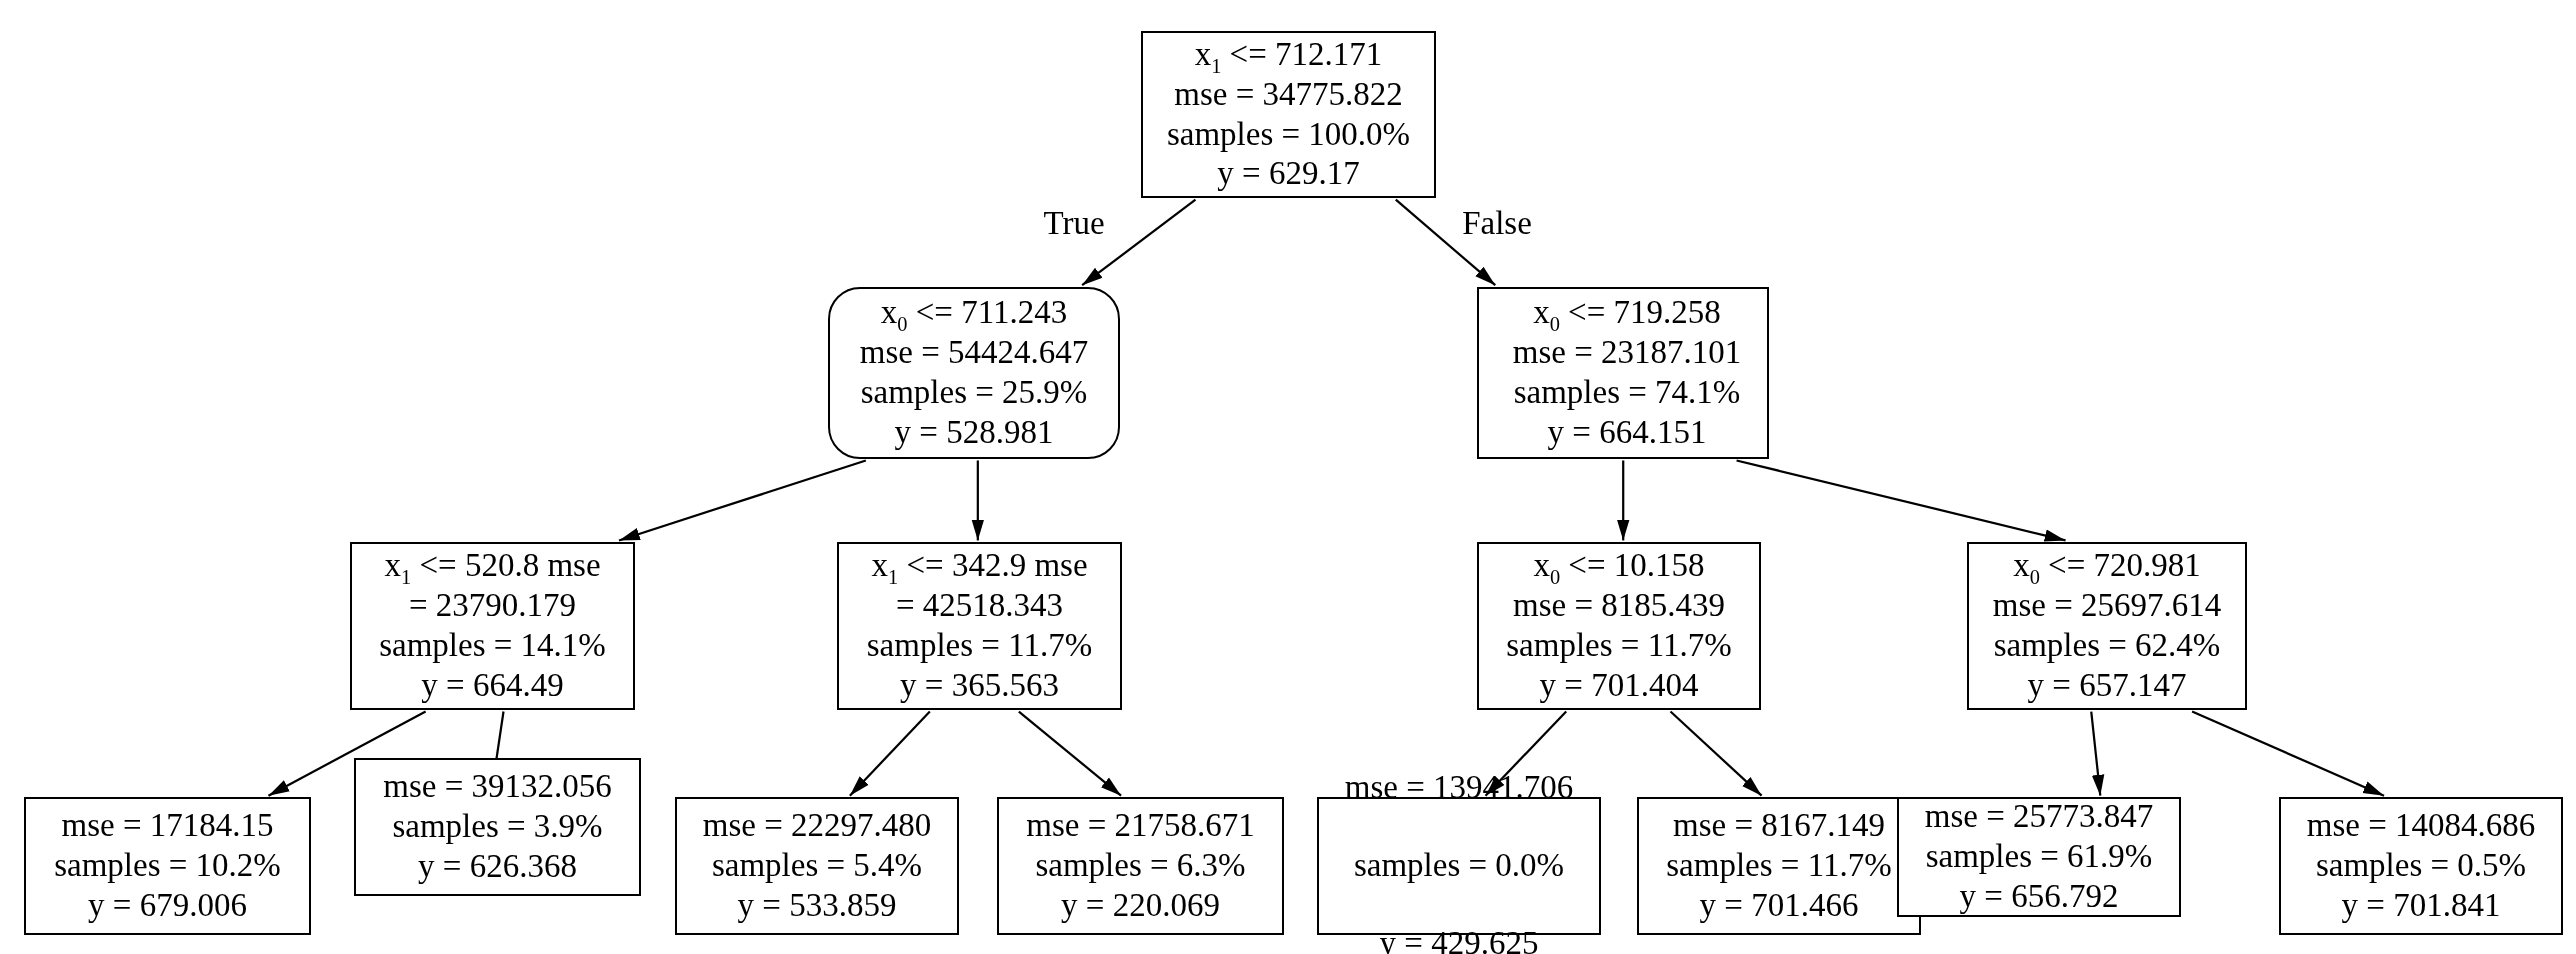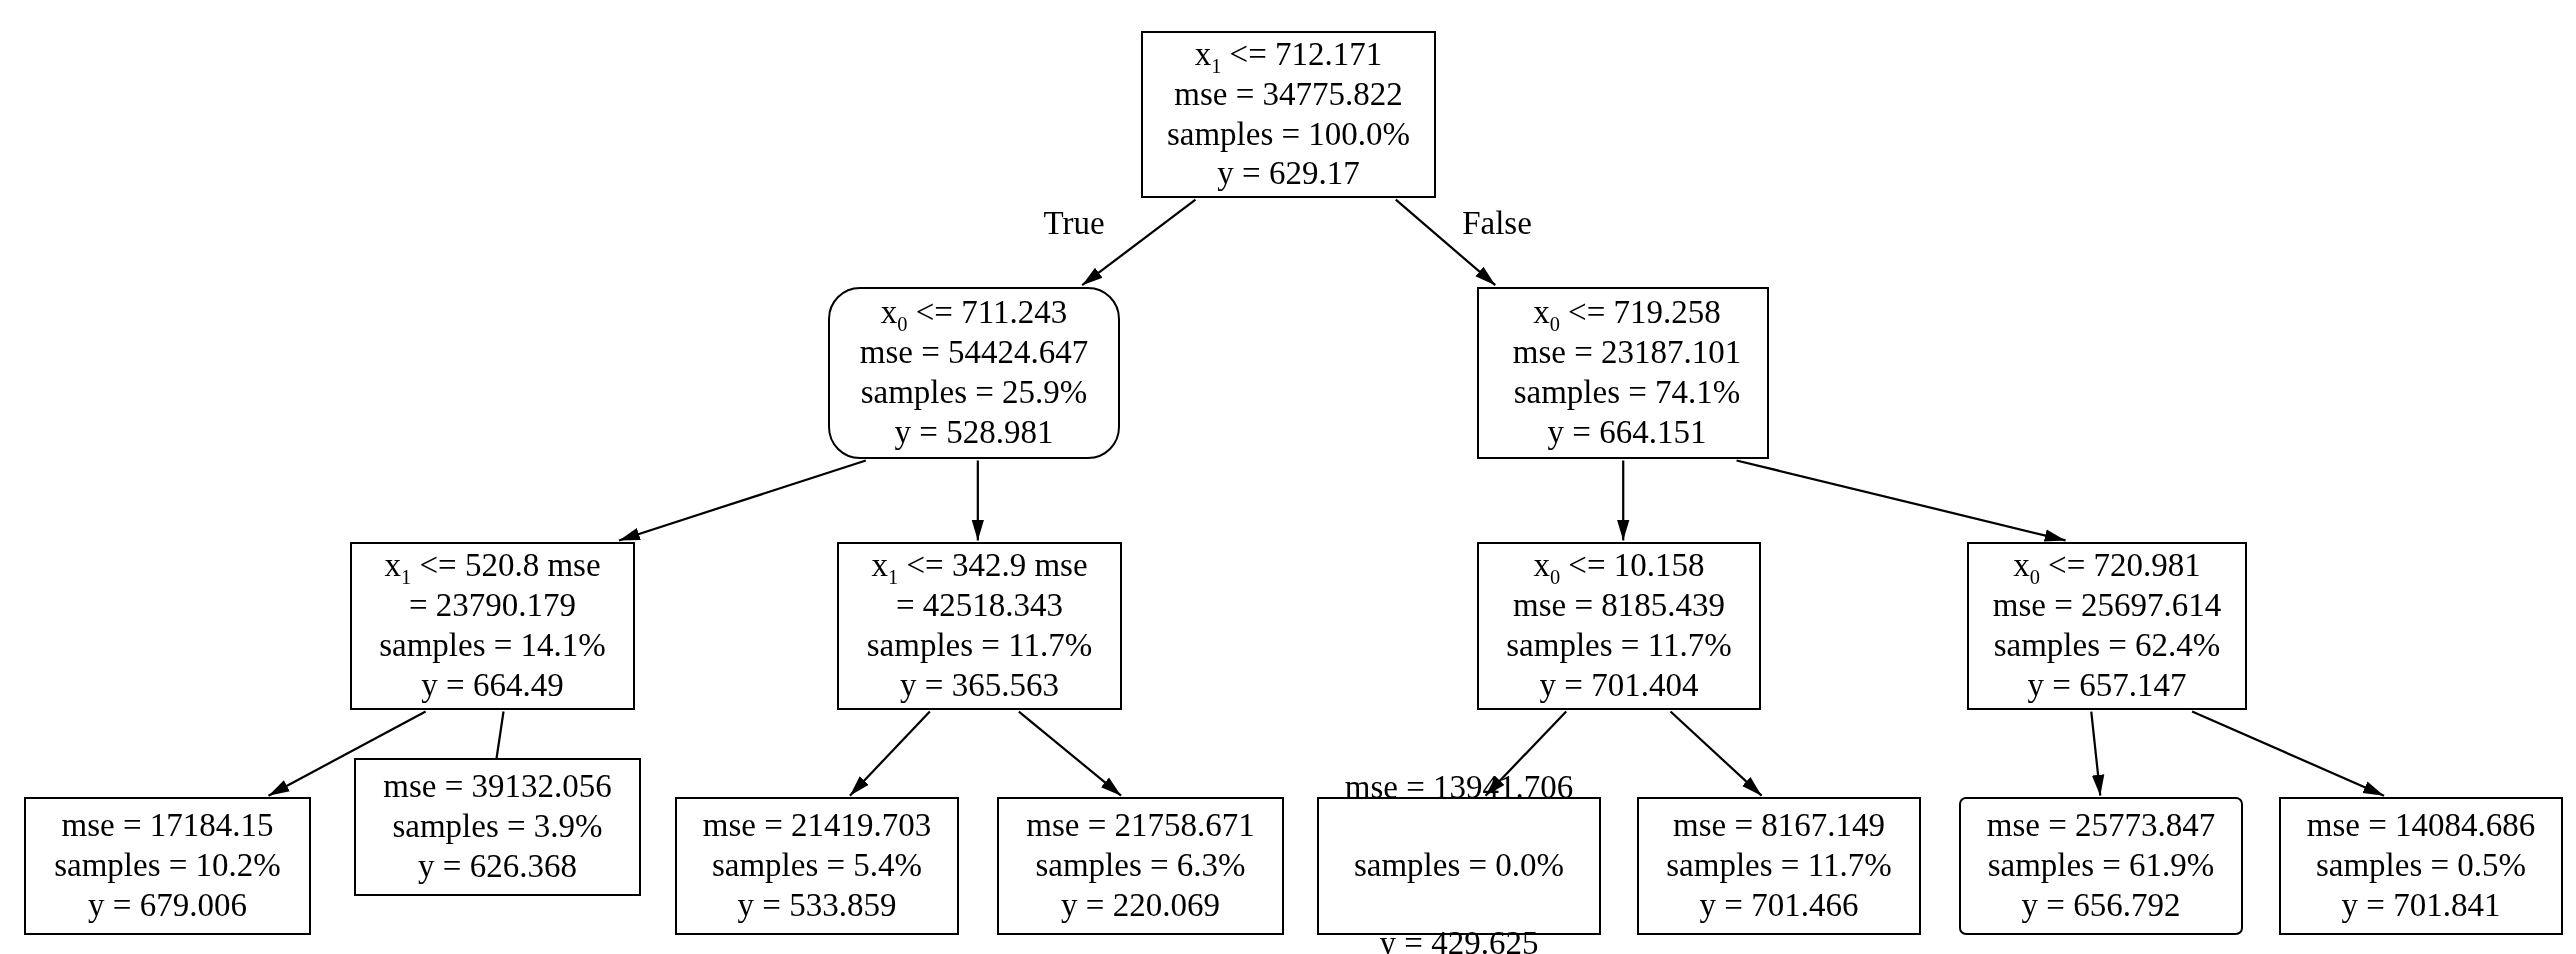--- a/index.html
+++ b/index.html
@@ -98,40 +98,40 @@
       <div>mse = 17184.15</div>
       <div>samples = 10.2%</div>
       <div>y = 679.006</div>
     </div>
     <div class="node" style="left: 354px; top: 758px; width: 287px; height: 138px;">
       <div>mse = 39132.056</div>
       <div>samples = 3.9%</div>
       <div>y = 626.368</div>
     </div>
     <div class="node" style="left: 675px; top: 797px; width: 284px; height: 138px;">
-      <div>mse = 21419.703</div>
+      <div>mse = 22297.480</div>
       <div>samples = 5.4%</div>
       <div>y = 533.859</div>
     </div>
     <div class="node" style="left: 997px; top: 797px; width: 287px; height: 138px;">
       <div>mse = 21758.671</div>
       <div>samples = 6.3%</div>
       <div>y = 220.069</div>
     </div>
     <div class="node" style="left: 1317px; top: 797px; width: 284px; height: 138px; gap: 38px;">
       <div>mse = 13941.706</div>
       <div>samples = 0.0%</div>
       <div>y = 429.625</div>
     </div>
     <div class="node" style="left: 1637px; top: 797px; width: 284px; height: 138px;">
       <div>mse = 8167.149</div>
       <div>samples = 11.7%</div>
       <div>y = 701.466</div>
     </div>
-    <div class="node" style="left: 1959px; top: 797px; width: 284px; height: 138px; border-radius: 7px;">
+    <div class="node" style="left: 1897px; top: 797px; width: 284px; height: 120px;">
       <div>mse = 25773.847</div>
       <div>samples = 61.9%</div>
       <div>y = 656.792</div>
     </div>
     <div class="node" style="left: 2279px; top: 797px; width: 284px; height: 138px;">
       <div>mse = 14084.686</div>
       <div>samples = 0.5%</div>
       <div>y = 701.841</div>
     </div>
   </div>

